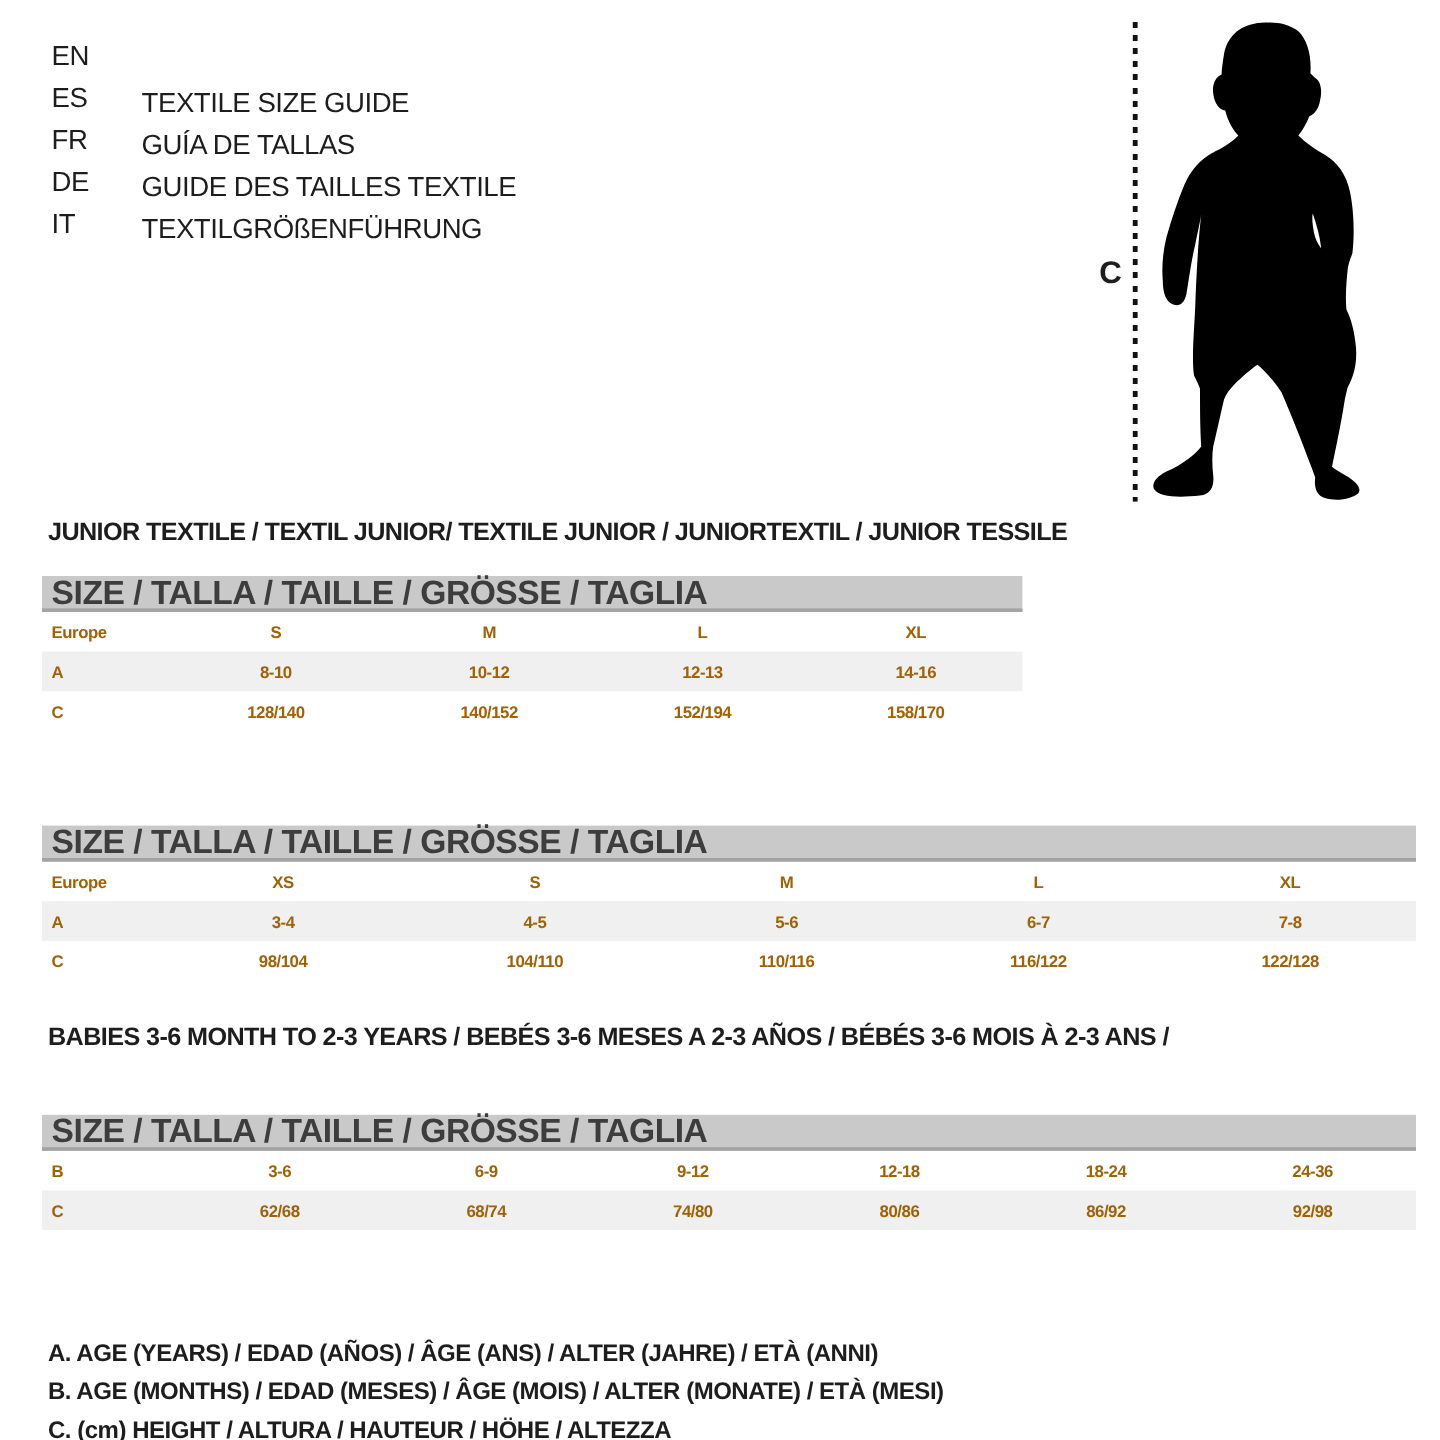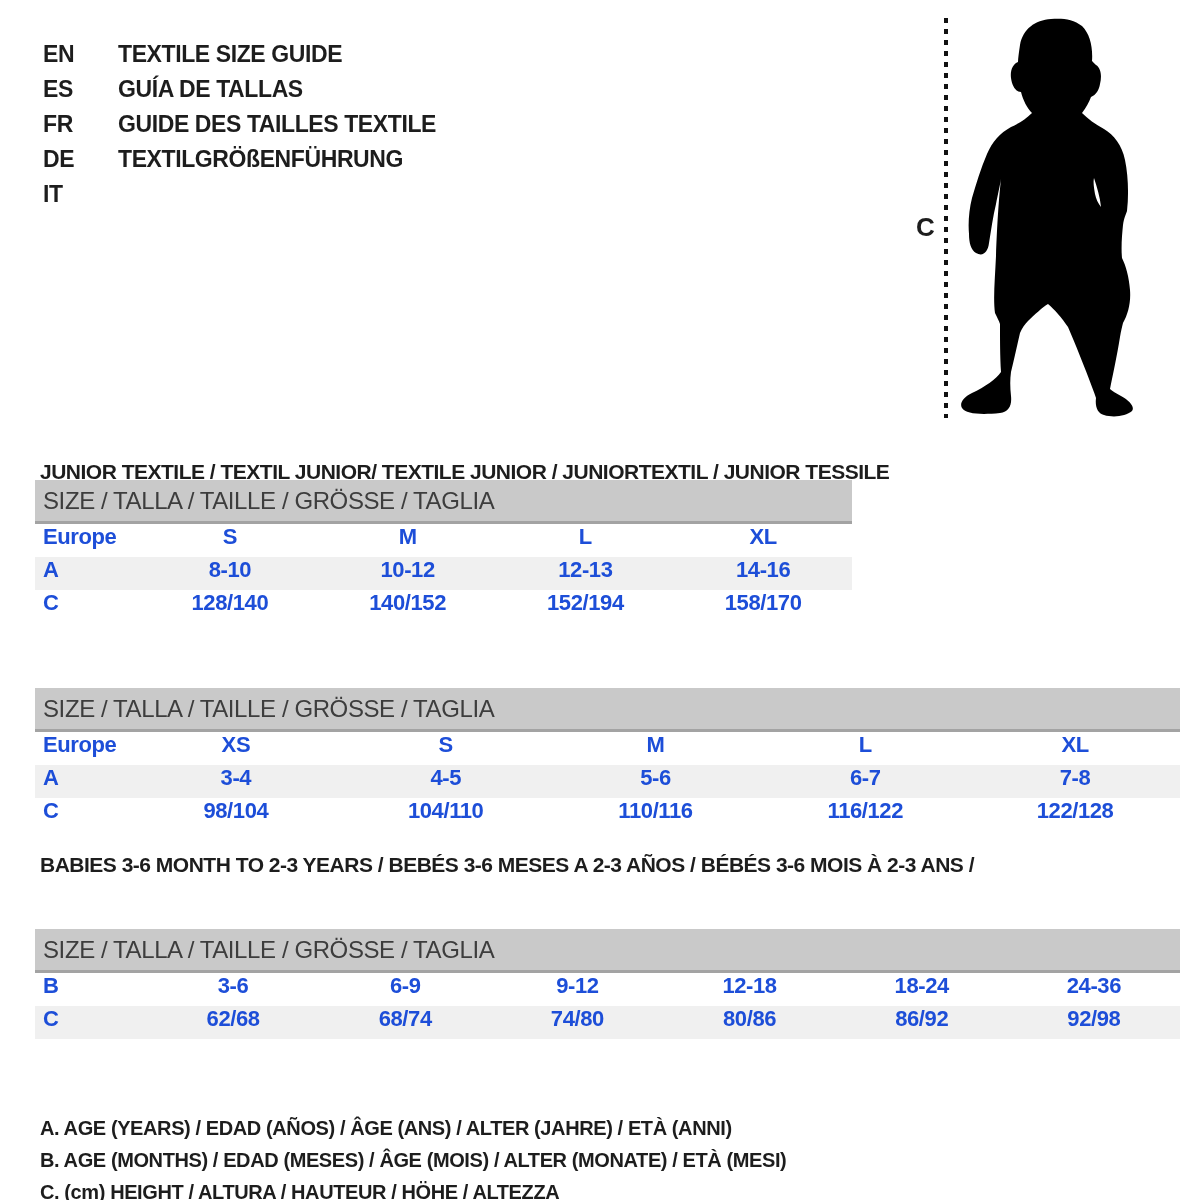--- a/index.html
+++ b/index.html
@@ -6,48 +6,48 @@
   .page{
     position:relative;width:1200px;height:1200px;background:#ffffff;overflow:hidden;
     font-family:"Liberation Sans","DejaVu Sans",sans-serif;
     font-stretch:condensed;
     letter-spacing:-0.4px;
     color:#1d1d1d;
     -webkit-font-smoothing:antialiased;
   }
   
   .langs{position:absolute;left:43px;top:33px;}
-  .lang-row{display:flex;height:35px;align-items:flex-end;font-size:23px;font-weight:700;}
+  .lang-row{display:flex;height:35px;align-items:flex-start;font-size:23px;font-weight:400;}
   .lang-code{width:75px;}
   .lang-title{white-space:nowrap;margin-top:39px;}
   
   .measure-line{
     position:absolute;left:944px;top:18px;width:4px;height:400px;
     background:repeating-linear-gradient(to bottom,#111 0px,#111 5px,transparent 5px,transparent 11px);
   }
   .measure-label{position:absolute;left:916px;top:212px;font-size:26px;font-weight:700;}
   .baby-svg{position:absolute;left:955px;top:16px;width:190px;height:412px;}
   
   .sec-title{position:absolute;left:40px;margin:0;font-size:21px;font-weight:700;white-space:nowrap;letter-spacing:-0.5px;}
-  .t-junior{top:432px;margin-top:28px;}
+  .t-junior{top:432px;}
   .t-children{top:641px;}
   .t-babies{top:845px;line-height:39px;}
   .t-babies div{white-space:nowrap;}
   .sub-part{font-size:13px;position:relative;top:3px;}
   
   .table{position:absolute;left:35px;}
   .tbl1{top:480px;width:817px;}
   .tbl2{top:688px;width:1145px;}
   .tbl3{top:929px;width:1145px;}
   .thead{
-    height:44px;background:#c9c9c9;border-bottom:3px solid #a3a3a3;
-    font-size:24px;font-weight:400;color:#3d3d3d;
+    height:30px;background:#c9c9c9;border-bottom:3px solid #a3a3a3;
+    font-size:28px;font-weight:700;color:#3d3d3d;
     display:flex;align-items:center;padding-left:8px;box-sizing:border-box;
   }
-  .tr{display:flex;height:33px;align-items:flex-start;font-size:22px;font-weight:700;color:#1d4ed8;}
+  .tr{display:flex;height:33px;align-items:center;font-size:14px;font-weight:700;color:#a16207;}
   .tr.shaded{background:#f0f0f0;}
   .td{text-align:center;white-space:nowrap;}
   .td.label{text-align:left;padding-left:8px;box-sizing:border-box;}
   .tbl1 .td.label{width:106px;}
   .tbl1 .td.val{width:calc((100% - 106px)/4);}
   .tbl2 .td.label{width:96px;}
   .tbl2 .td.val{width:calc((100% - 96px)/5);}
   .tbl3 .td.label{width:112px;}
   .tbl3 .td.val{width:calc((100% - 112px)/6);}
   

